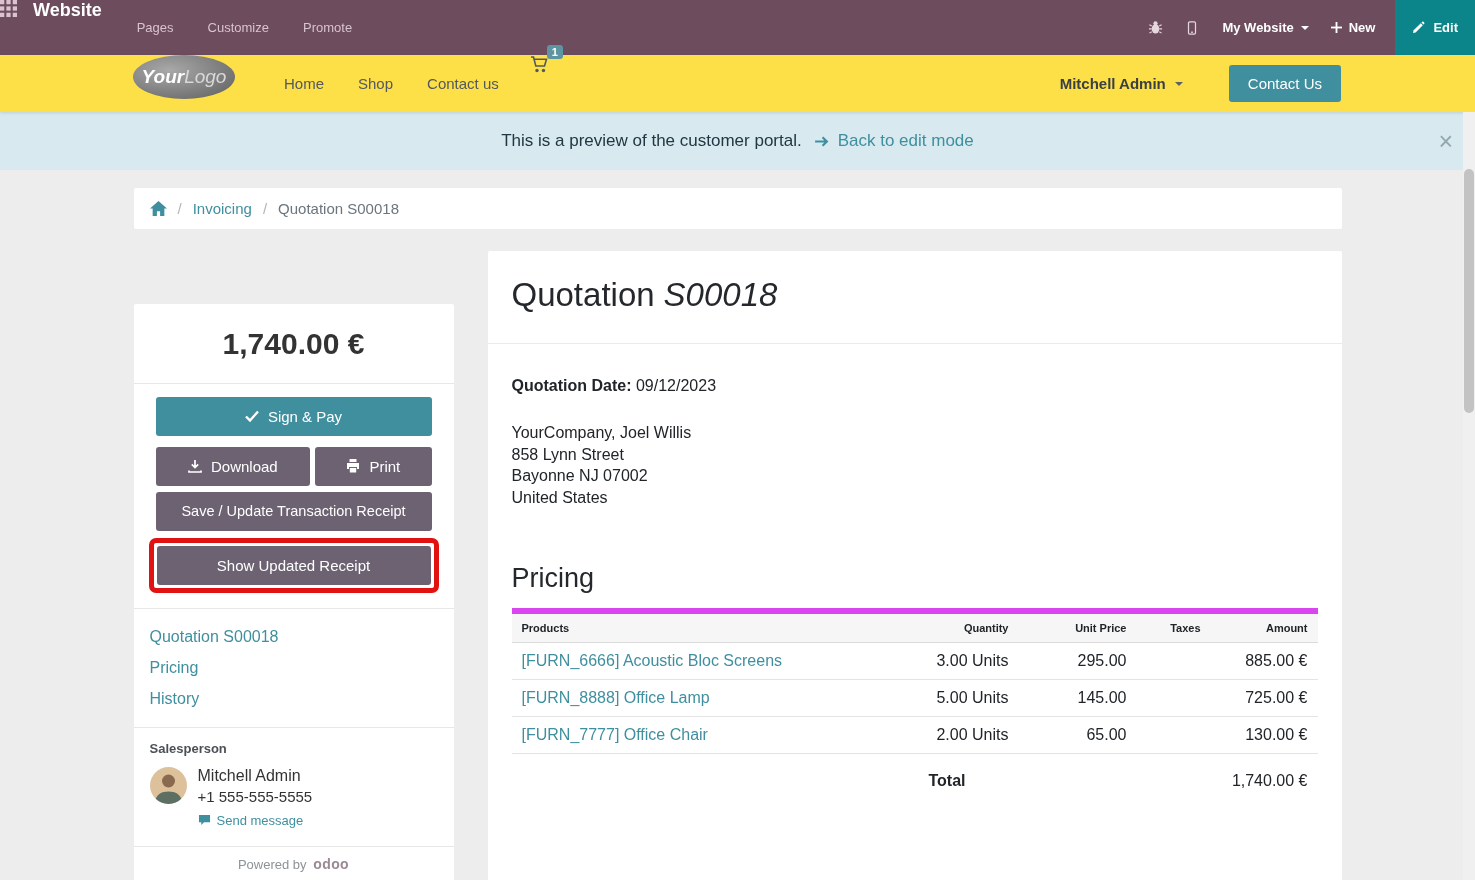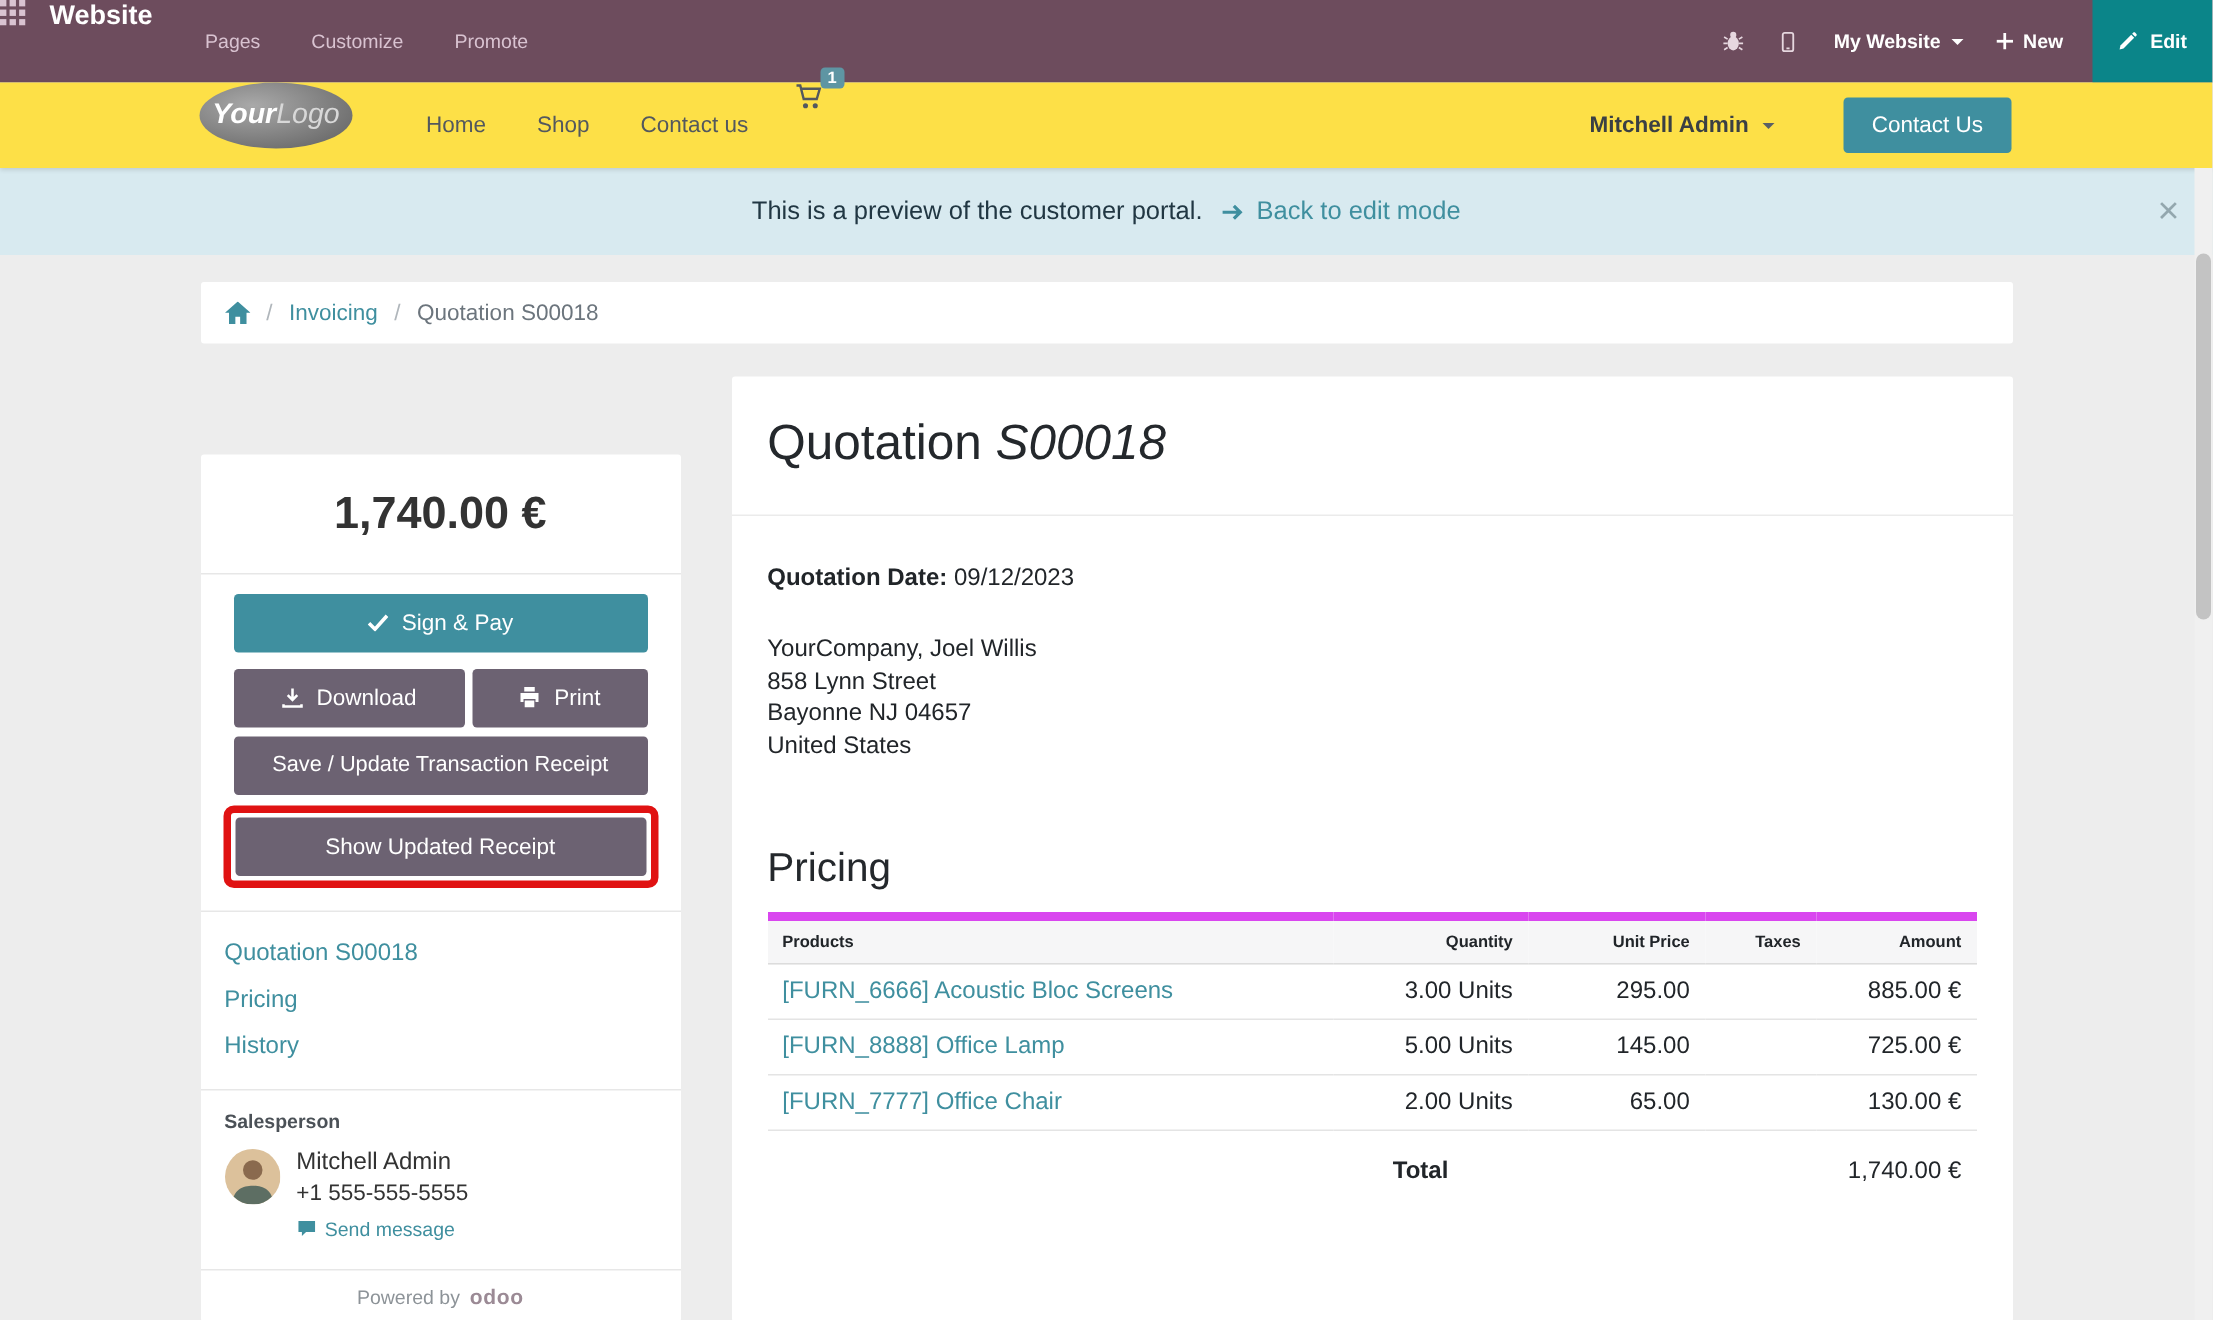--- a/index.html
+++ b/index.html
@@ -280,21 +280,21 @@
           </h1>
         </div>
         <div class="mc-body">
           <p class="date-line">
             <span class="label-b">Quotation Date:</span>
             <span>09/12/2023</span>
           </p>
           <div class="addr">
             <div>YourCompany, Joel Willis</div>
             <div>858 Lynn Street</div>
-            <div>Bayonne NJ 04657</div>
+            <div>Bayonne NJ 07002</div>
             <div>United States</div>
           </div>
 
           <h2 class="pricing-h">Pricing</h2>
           <table class="pricing">
             <colgroup>
               <col style="width:auto">
                 <col style="width:130px">
                 <col style="width:118px">
                 <col style="width:74px">

